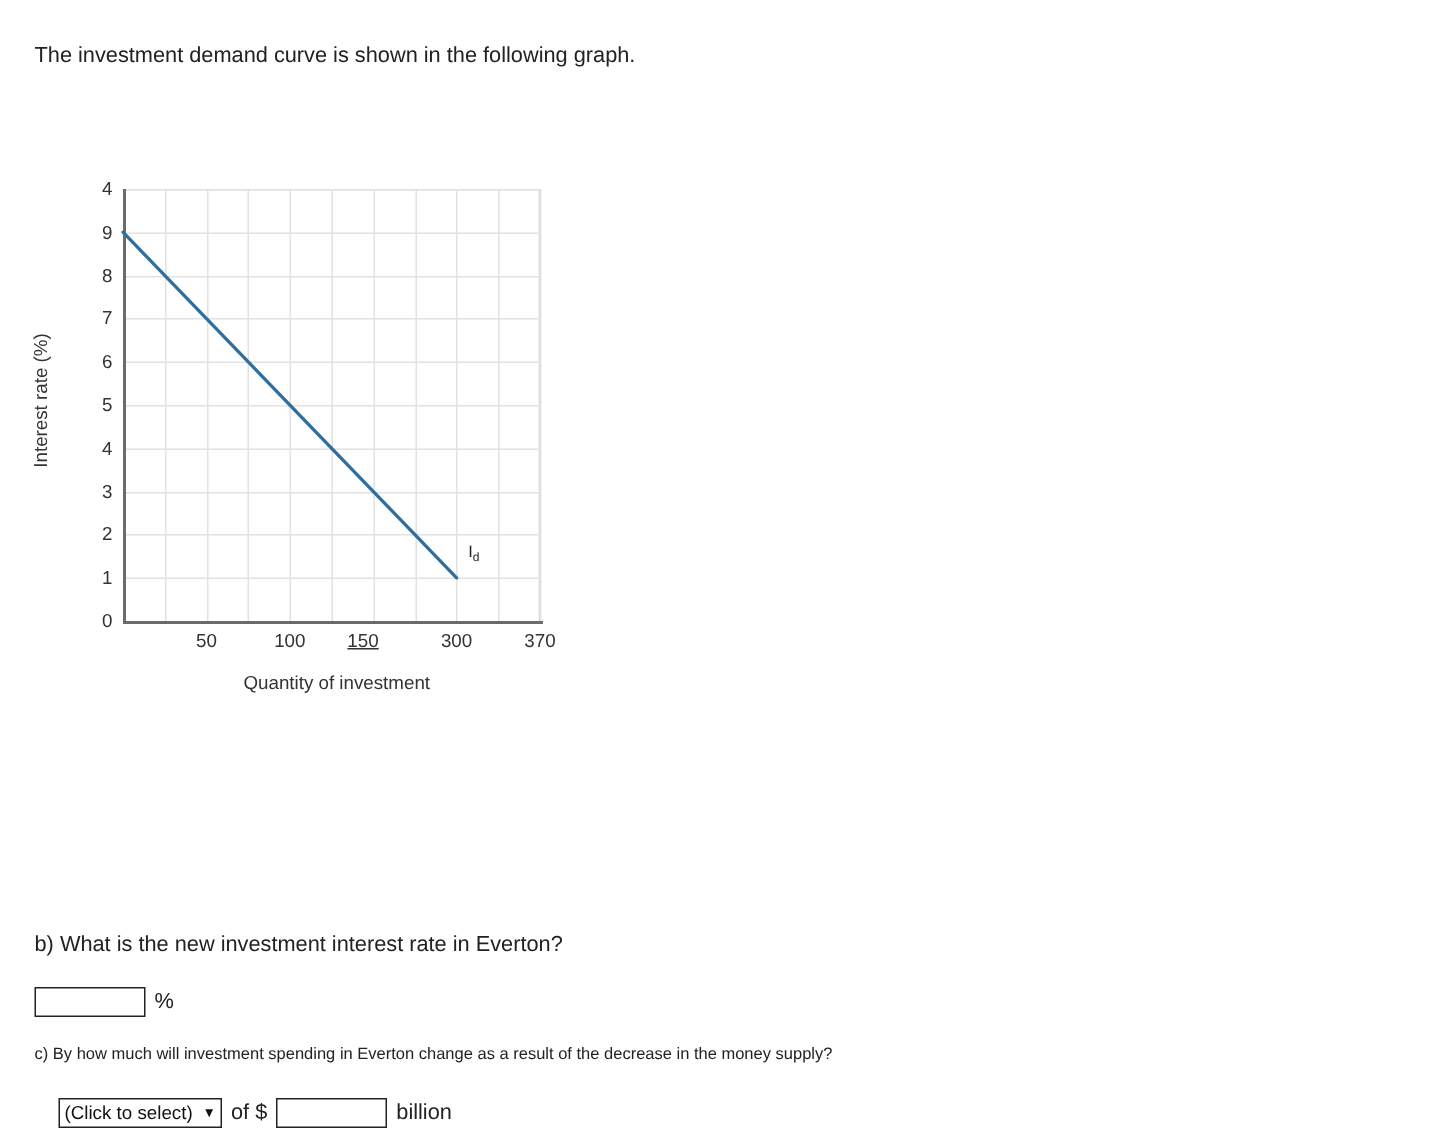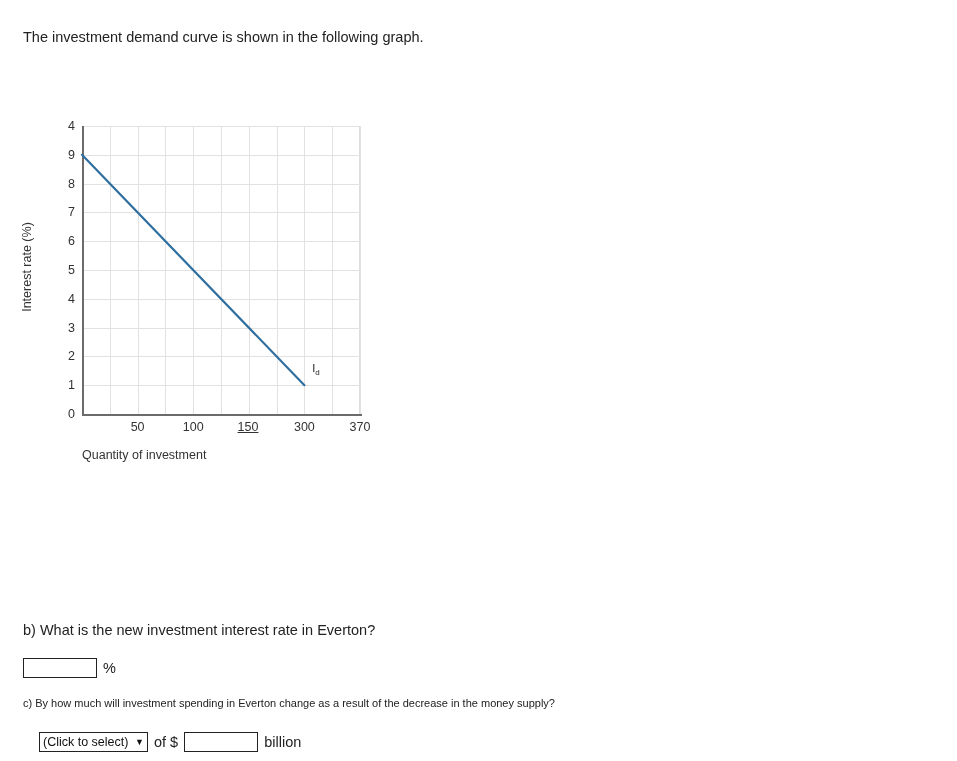--- a/index.html
+++ b/index.html
@@ -54,21 +54,21 @@
     transform: rotate(-90deg);
     transform-origin: center center;
     white-space: nowrap;
   }
 
   .x-axis-title {
     position: absolute;
     left: 82px;
     top: 348px;
     width: 285px;
-    text-align: left;
+    text-align: center;
     font-size: 12.5px;
     color: #333333;
     white-space: nowrap;
   }
 
   
   .plot {
     position: absolute;
     left: 82px;
     top: 26px;
@@ -289,21 +289,21 @@
           <div class="ytick" style="top: 144px;">5</div>
           <div class="ytick" style="top: 115.2px;">6</div>
           <div class="ytick" style="top: 86.4px;">7</div>
           <div class="ytick" style="top: 57.6px;">8</div>
           <div class="ytick" style="top: 28.8px;">9</div>
           <div class="ytick" style="top: 0px;">4</div>
         </div>
       <div id="xticks">
           <div class="xtick" style="left: 55.6px;">50</div>
           <div class="xtick" style="left: 111.2px;">100</div>
-          <div class="xtick" style="left: 166px; text-decoration: underline;">150</div>
+          <div class="xtick" style="left: 160px; text-decoration: underline;">150</div>
           <div class="xtick" style="left: 222.4px;">300</div>
           <div class="xtick" style="left: 278px;">370</div>
         </div>
 
       <svg class="curve-svg" viewBox="0 0 278 288" preserveAspectRatio="none">
         <polyline id="curve-line" fill="none" stroke="#2f6f9f" stroke-width="2.2" stroke-linecap="round" points="0,28.80000000000001 222.4,259.2"></polyline>
       </svg>
 
       <div class="curve-label" id="curve-label" style="left: 230.184px; top: 236.36px;"><span>I</span><span class="sub">d</span></div>
     </div>

